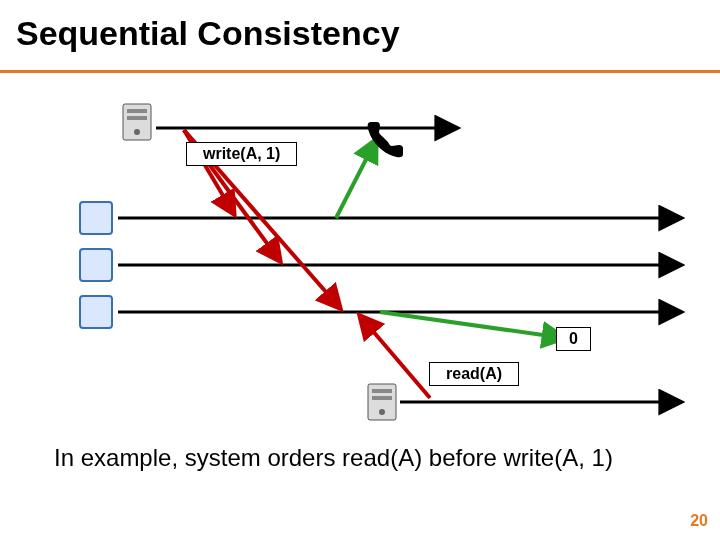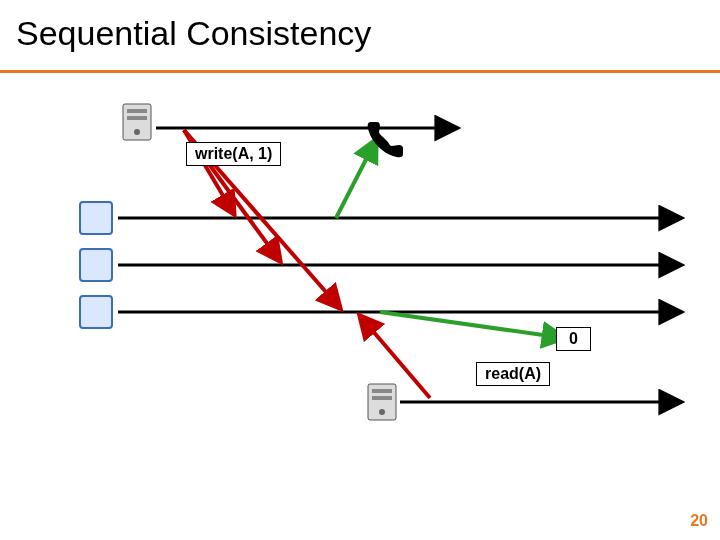--- a/index.html
+++ b/index.html
@@ -1,22 +1,22 @@
 <!DOCTYPE html>
 <html><head>
 <meta charset="utf-8">
 <style>
   html,body{margin:0;padding:0;width:720px;height:540px;background:#fff;font-family:Arial,Helvetica,sans-serif;overflow:hidden}
   .slide{position:relative;width:720px;height:540px}
-  .title{position:absolute;left:16px;top:14px;font-size:34px;font-weight:normal;color:#000}
+  .title{position:absolute;left:16px;top:14px;font-size:34px;font-weight:bold;color:#000}
   .rule{position:absolute;left:0;top:70px;width:720px;height:3px;background:#e87722}
   .caption{position:absolute;left:54px;top:444px;font-size:24px;color:#000}
   .slidenum{position:absolute;right:12px;bottom:10px;font-size:16px;font-weight:bold;color:#e87722}
   svg{position:absolute;left:0;top:0}
-  .lbl{position:absolute;background:#fff;border:1px solid #000;font-size:16px;font-weight:bold;padding:2px 8px;white-space:nowrap}
+  .lbl{position:absolute;background:#fff;border:1px solid #000;font-size:16px;font-weight:bold;padding:2px 16px;white-space:nowrap}
   .lbl.plain{border:none;background:transparent}
 </style>
 </head>
 <body>
 
 <div class="slide">
   <div class="title">Sequential Consistency</div>
   <div class="rule"></div>
 
   <svg width="720" height="540">
@@ -74,16 +74,17 @@
     <g>
       <rect x="368" y="384" width="28" height="36" rx="2" fill="#dcdcdc" stroke="#555"></rect>
       <rect x="372" y="389" width="20" height="4" fill="#888"></rect>
       <rect x="372" y="396" width="20" height="4" fill="#888"></rect>
       <circle cx="382" cy="412" r="3" fill="#666"></circle>
     </g>
   </svg>
 
   <div class="lbl" style="left:186px;top:142px">write(A, 1)</div>
   <div class="lbl" style="left:556px;top:327px;padding:2px 12px">0</div>
-  <div class="lbl" style="left:476px;top:362px">read(A)</div>
+  <div class="lbl" style="left:429px;top:362px">read(A)</div>
 
+  <div class="caption">In example, system orders read(A) before write(A, 1)</div>
   <div class="slidenum">20</div>
 </div>
 
 </body></html>

